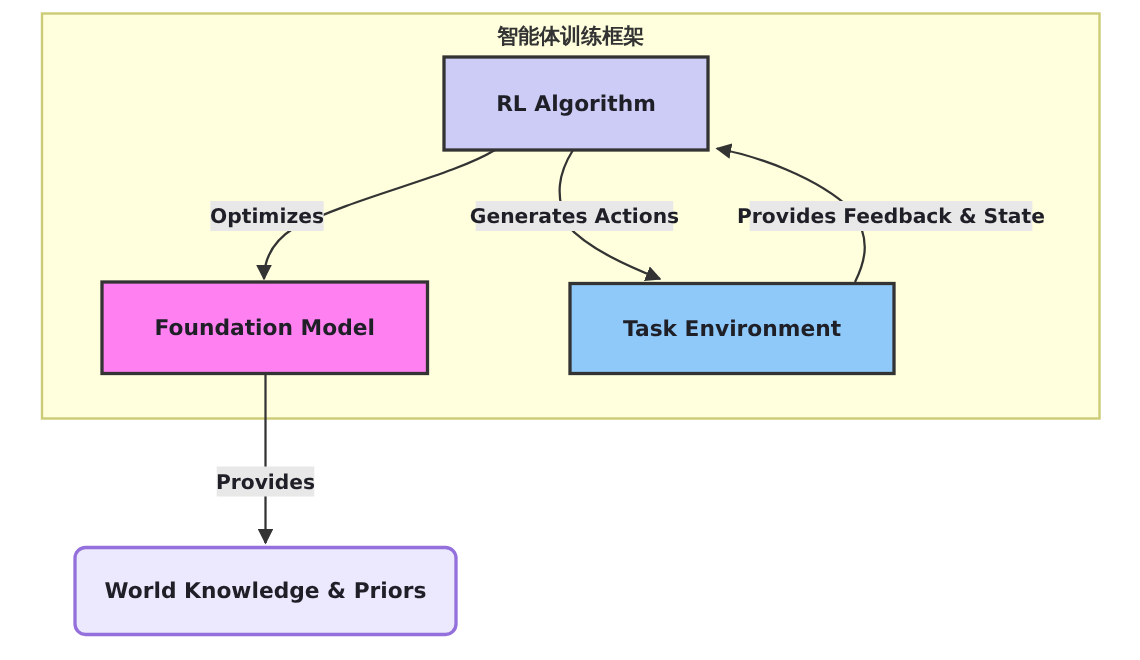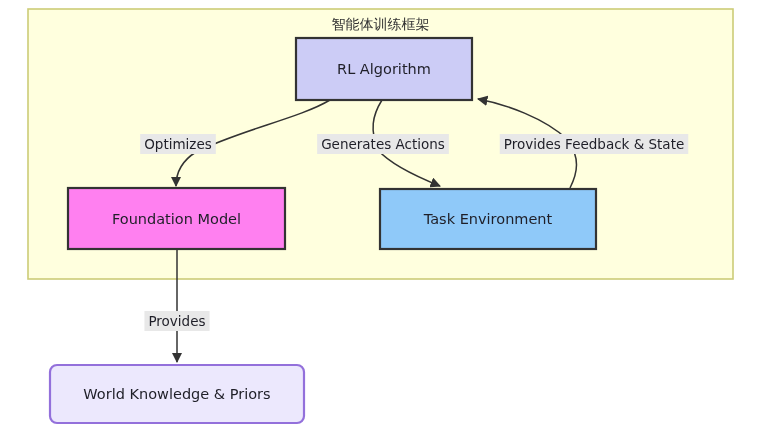--- a/index.html
+++ b/index.html
@@ -7,20 +7,21 @@
     padding: 0;
     background: #ffffff;
   }
   #canvas {
     position: relative;
     width: 760px;
     height: 432px;
     background: #ffffff;
     font-family: "DejaVu Sans", sans-serif;
     overflow: hidden;
+    font-weight: bold;
   }
   svg.diagram {
     position: absolute;
     left: 0;
     top: 0;
     width: 760px;
     height: 440px;
   }
   .node-rect {
     stroke-width: 2.2px;

